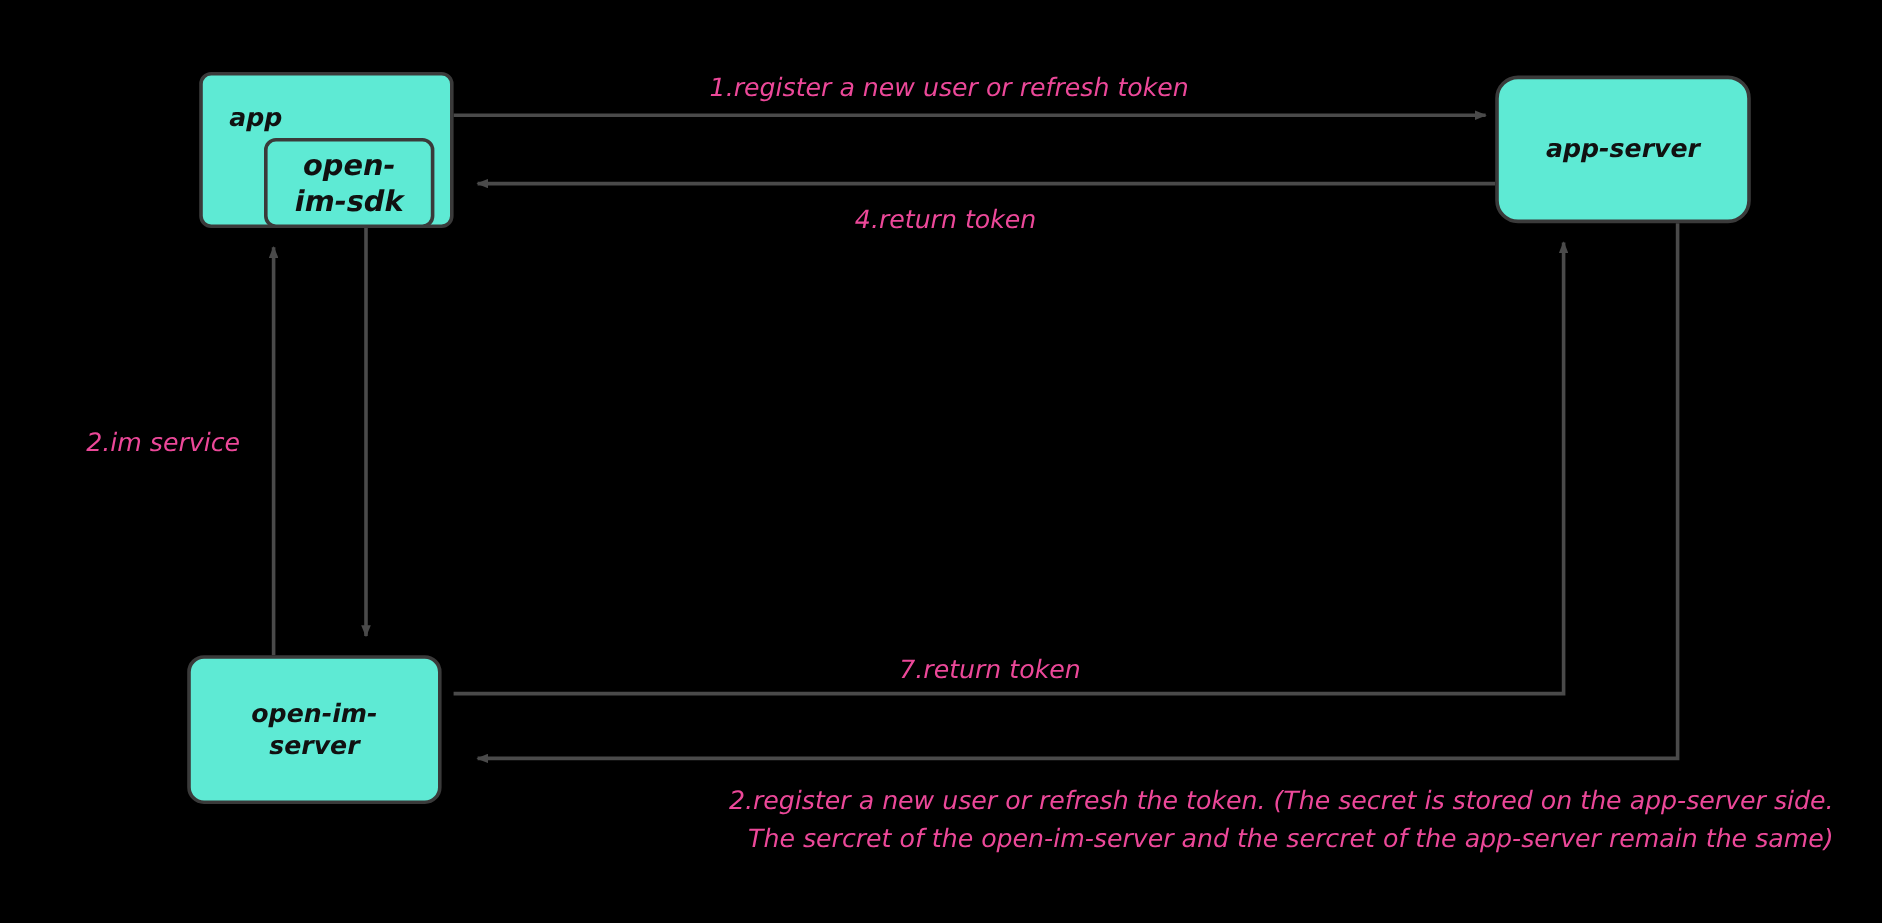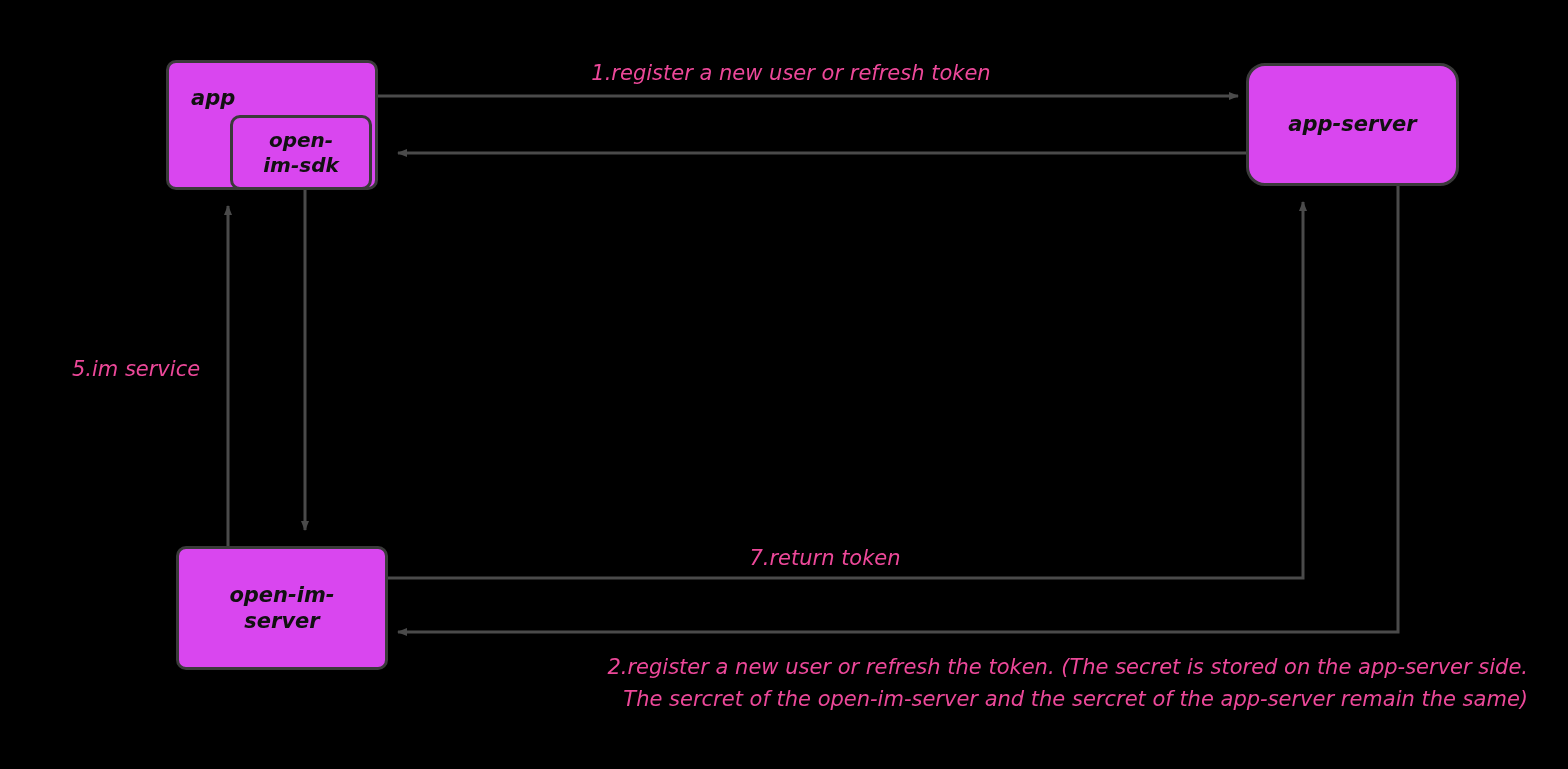--- a/index.html
+++ b/index.html
@@ -21,21 +21,21 @@
   }
   svg#wires {
     position: absolute;
     left: 0;
     top: 0;
     width: 1568px;
     height: 769px;
   }
   .node {
     position: absolute;
-    background: #d946ef;
+    background: #5eead4;
     border: 3px solid #3a3a3a;
     border-radius: 10px;
     box-sizing: border-box;
     display: flex;
     align-items: center;
     justify-content: center;
     color: #111111;
     font-weight: bold;
     font-style: italic;
     font-size: 21px;
@@ -45,42 +45,43 @@
   #node-app {
     left: 166px;
     top: 60px;
     width: 212px;
     height: 130px;
     align-items: flex-start;
     justify-content: flex-start;
     padding: 22px 0 0 22px;
   }
   #node-sdk {
-    left: 230px;
+    left: 220px;
     top: 115px;
     width: 142px;
     height: 75px;
     z-index: 3;
-    font-size: 20px;
+    font-size: 24px;
     padding: 0 6px;
   }
   #node-appserver {
     left: 1246px;
     top: 63px;
     width: 213px;
     height: 123px;
     border-radius: 19px;
   }
   #node-imserver {
-    left: 176px;
+    left: 156px;
     top: 546px;
     width: 212px;
     height: 124px;
     font-size: 21px;
     padding: 0 10px;
+    border-radius: 14px;
   }
   .edge-label {
     position: absolute;
     color: #ec4899;
     font-style: italic;
     font-size: 21px;
     line-height: 1.5;
     text-align: center;
     white-space: pre-line;
   }
@@ -128,18 +129,19 @@
   <div class="node" id="node-appserver">
     <span>app-server</span>
   </div>
 
   <div class="node" id="node-imserver">
     <span style="white-space:pre-line">open-im-
 server</span>
   </div>
 
   <div class="edge-label" id="label-1">1.register a new user or refresh token</div>
-  <div class="edge-label" id="label-6">5.im service</div>
+  <div class="edge-label" id="label-4">4.return token</div>
+  <div class="edge-label" id="label-6">2.im service</div>
   <div class="edge-label" id="label-3">7.return token</div>
   <div class="edge-label" id="label-2">2.register a new user or refresh the token. (The secret is stored on the app-server side.
 The sercret of the open-im-server and the sercret of the app-server remain the same)</div>
 
 </div>
 
 </body></html>

